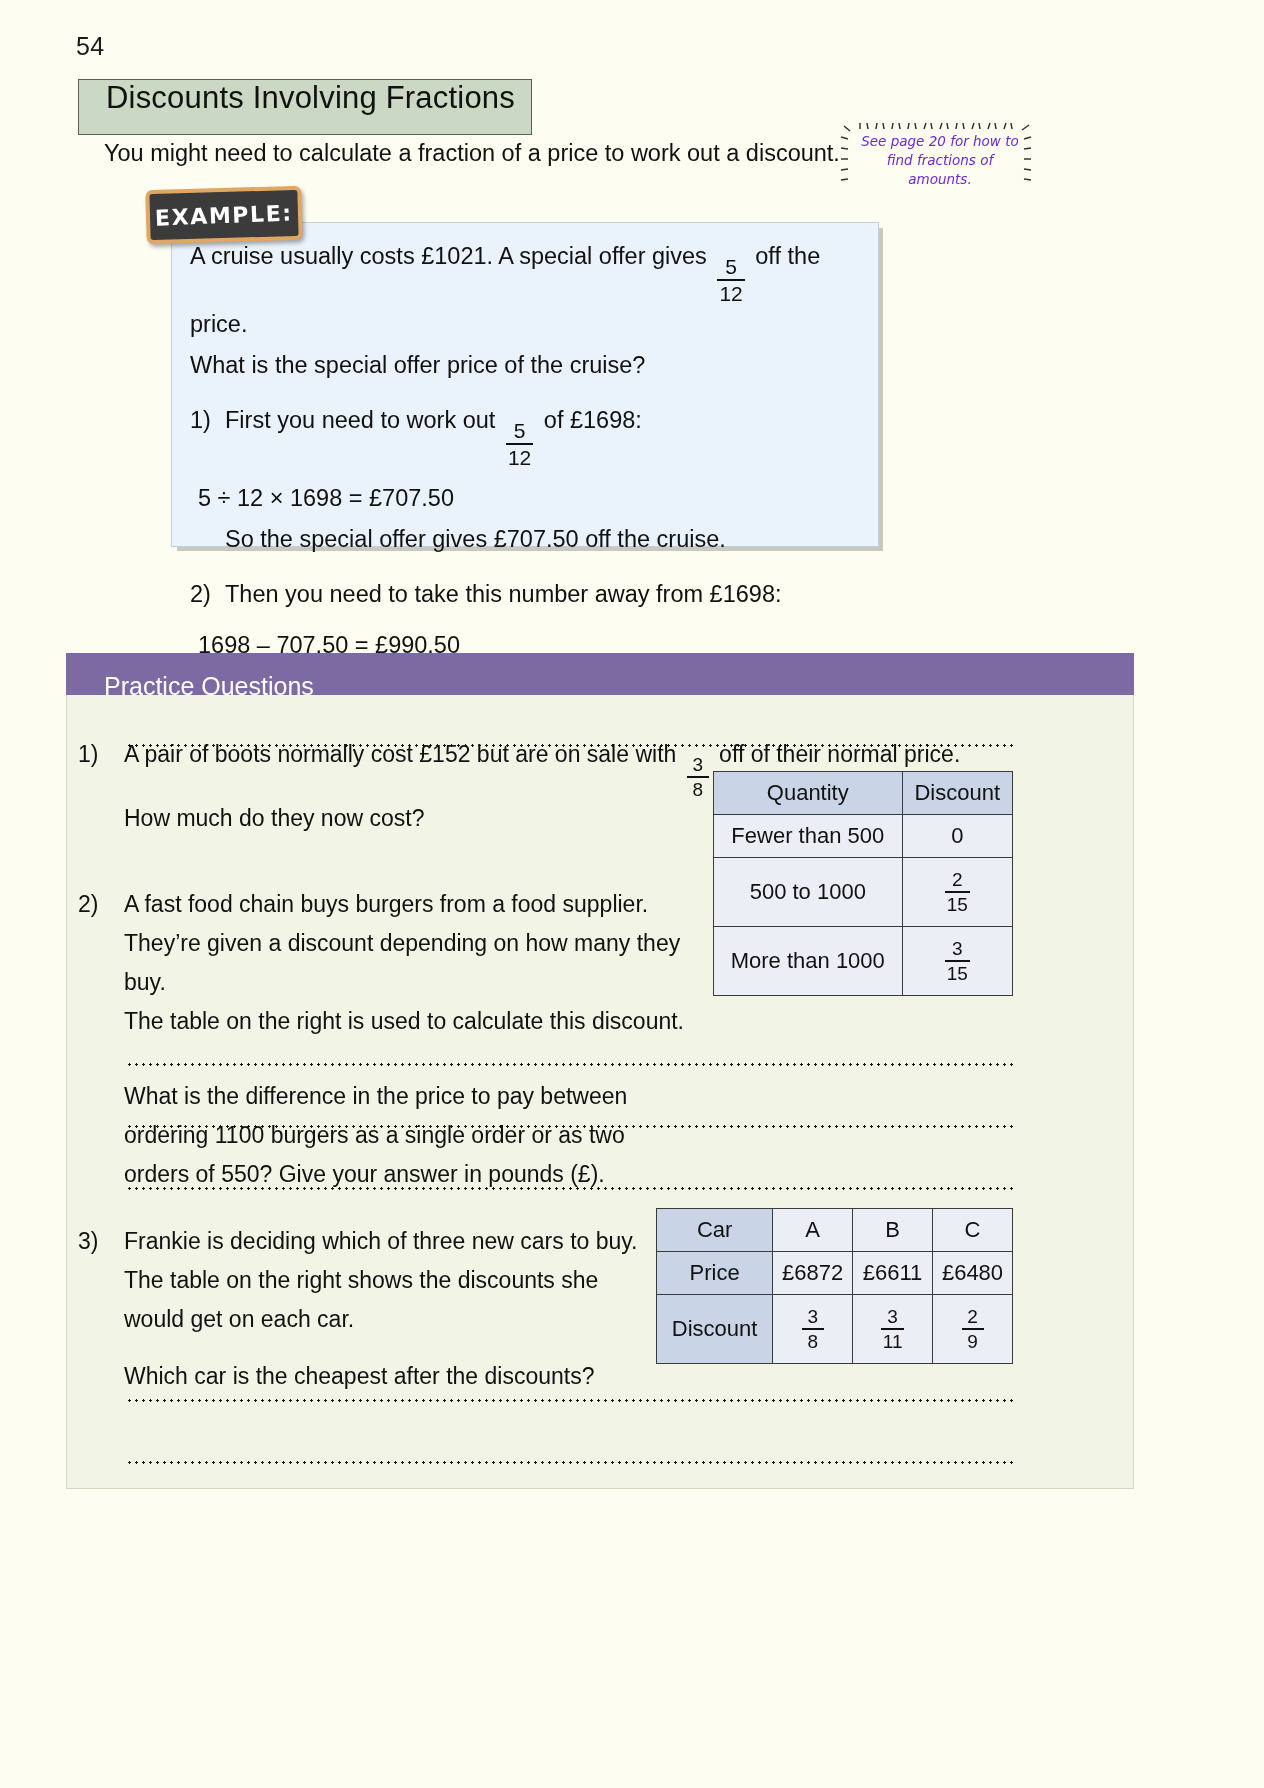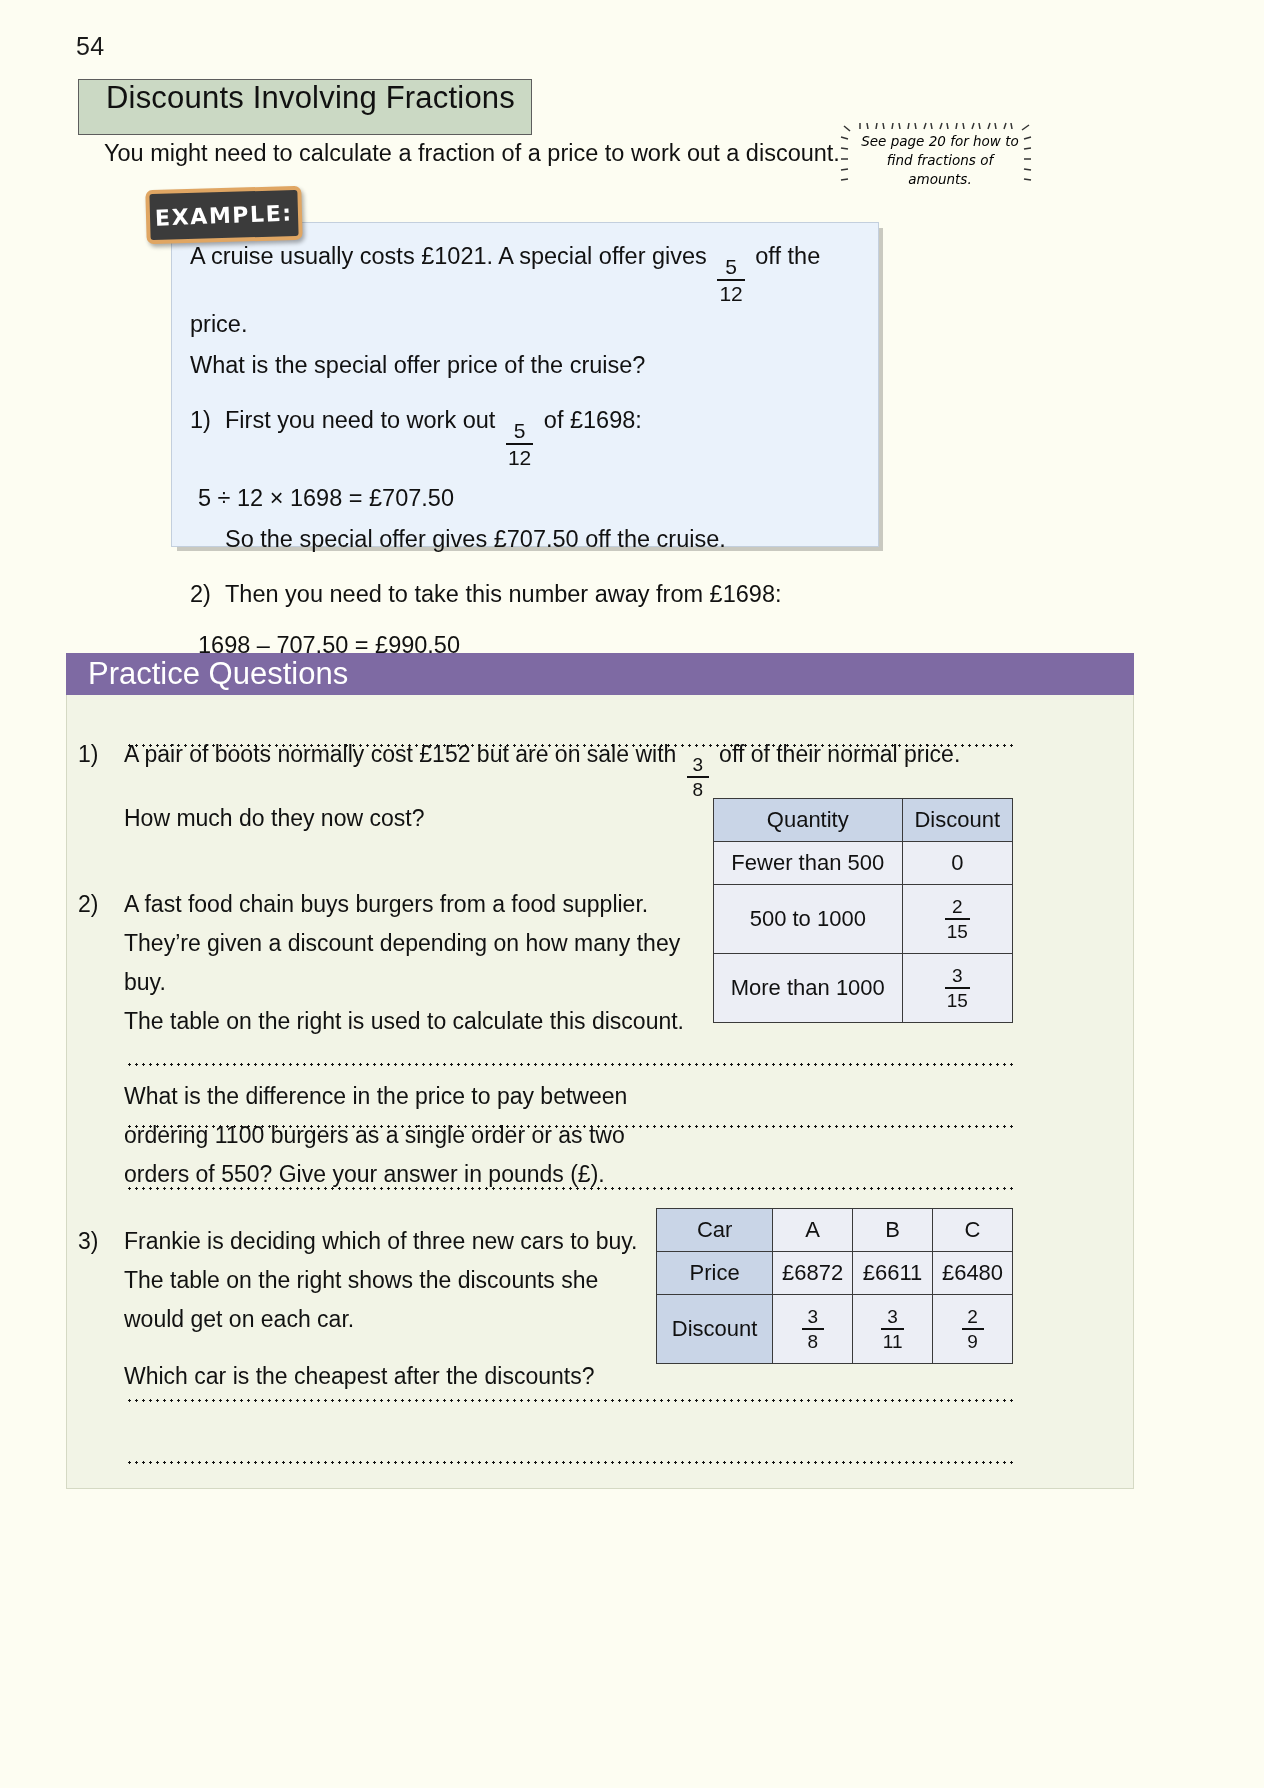--- a/index.html
+++ b/index.html
@@ -38,21 +38,21 @@
   .note{
     position:absolute;left:836px;top:122px;width:200px;height:68px;
   }
   .note-body{
     position:absolute;left:14px;top:6px;width:174px;height:56px;
     background:#fdfdf2;
   }
   .note-txt{
     position:absolute;left:20px;top:10px;width:168px;
     font-family:"DejaVu Sans", sans-serif;
-    font-size:13.5px;line-height:19px;color:#000000;text-align:center;
+    font-size:13.5px;line-height:19px;color:#6d28d9;text-align:center;
     font-style:italic;
   }
   
   .ex-shadow{
     position:absolute;left:177px;top:228px;width:706px;height:323px;
     background:#c9c9c0;
   }
   .ex-box{
     position:absolute;left:171px;top:222px;width:706px;height:323px;
     background:#eaf2fb;border:1px solid #c3cfdd;
@@ -90,21 +90,21 @@
   .frac .bar{width:100%;min-width:22px;height:2px;background:#111;margin:2px 0;}
   .frac .d{padding:0 2px;}
   .frac-sm{font-size:19px;vertical-align:-9px;}
 
   
   .pq-header{
     position:absolute;left:66px;top:653px;width:1068px;height:42px;
     background:#7e6aa3;
   }
   .pq-header .lbl{
-    color:#fff;font-size:31px;padding-left:22px;line-height:42px;
+    color:#fff;font-size:25px;padding-left:38px;line-height:42px;margin-top:12px;
   }
   .pq-body{
     position:absolute;left:66px;top:695px;width:1066px;height:793px;
     background:#f2f4e6;border:1px solid #d5d9c4;border-top:none;
   }
 
   .q{position:absolute;font-size:23px;line-height:39px;color:#111;}
   .q .qn{position:absolute;left:0;top:0;width:30px;}
   .q .qt{margin-left:46px;}
 
@@ -258,21 +258,21 @@
       <div>They’re given a discount depending on how many they buy.</div>
       <div>The table on the right is used to calculate this discount.</div>
       <div style="height:18px;"></div>
       <div style="height:18px;"></div>
       <div>What is the difference in the price to pay between</div>
       <div>ordering 1100 burgers as a single order or as two</div>
       <div>orders of 550?  Give your answer in pounds (£).</div>
     </div>
   </div>
 
-  <table class="dt" style="left:713px;top:798px;width:300px;">
+  <table class="dt" style="left:713px;top:771px;width:300px;">
     <tbody>
         <tr>
       <th style="width:190px;height:42px;">Quantity</th>
       <th style="width:110px;height:42px;">Discount</th>
     </tr>
     <tr>
       <td style="height:42px;">Fewer than 500</td>
       <td>0</td>
     </tr>
     <tr>

